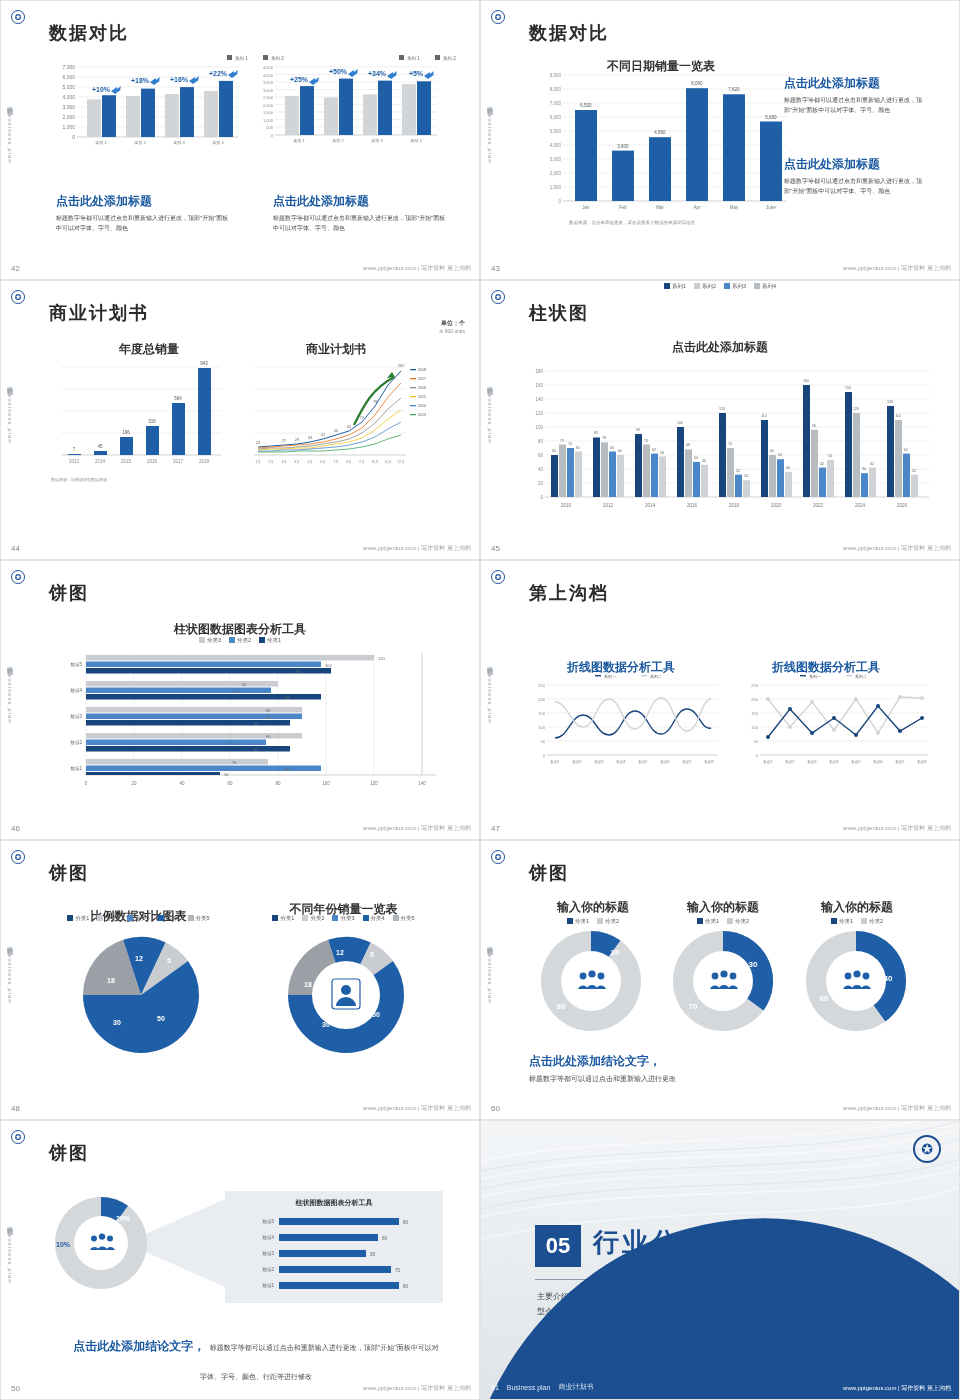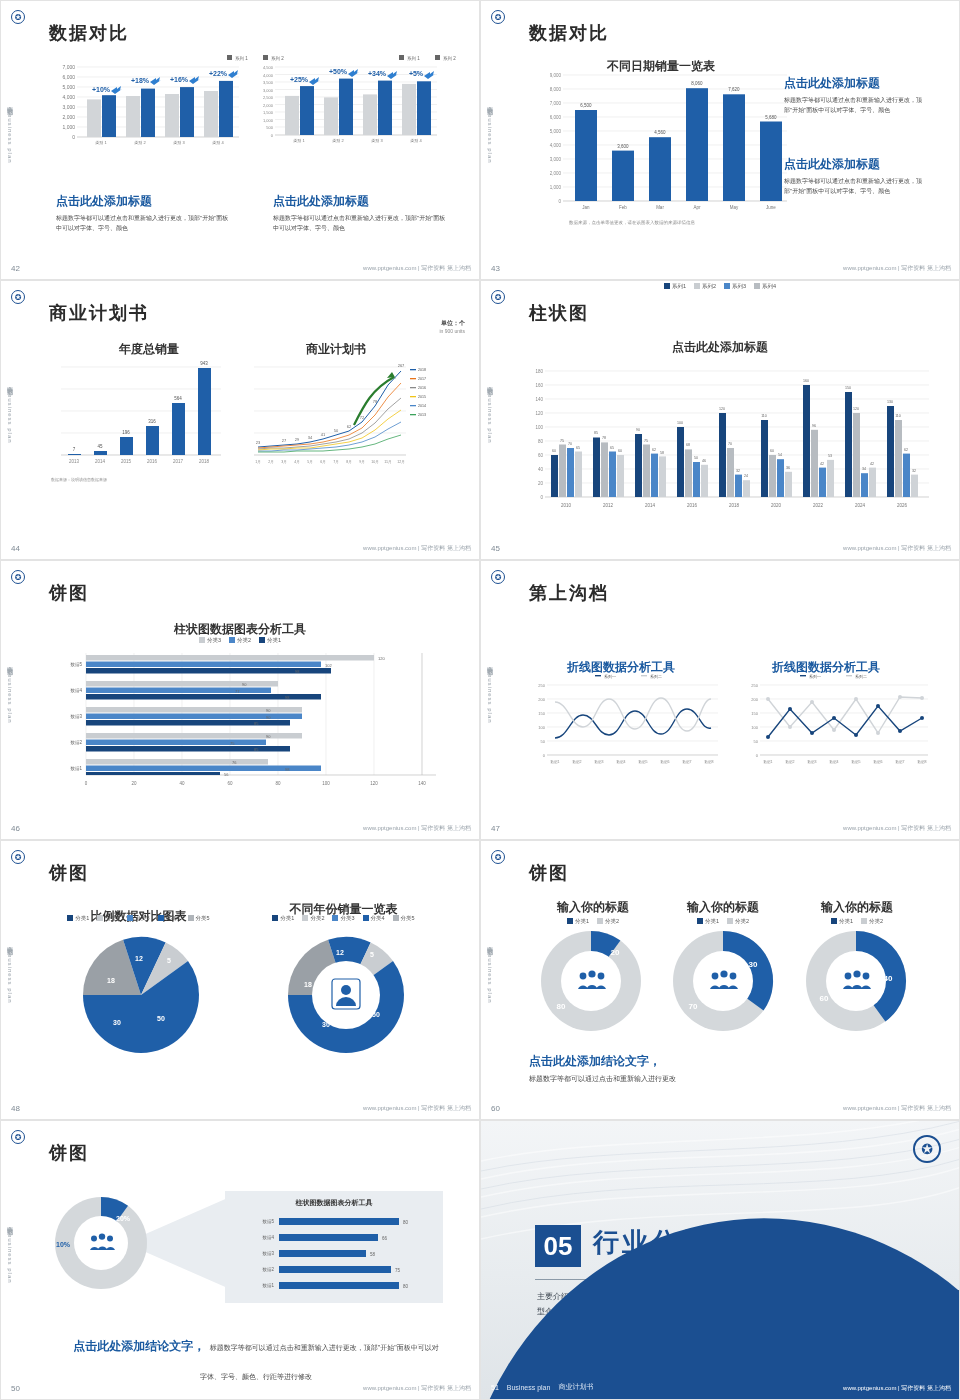--- a/index.html
+++ b/index.html
@@ -67,21 +67,21 @@
   
   .divider {
     position:absolute; inset:0;
     background:linear-gradient(180deg,#f3f5f7 0%, #e8ecef 55%, #dfe4e8 100%);
     overflow:hidden;
   }
   .div-num {
     position:absolute; left:54px; top:104px;
     width:46px; height:42px; background:#1b4f91; color:#fff;
     display:flex; align-items:center; justify-content:center;
-    font-size:26px; font-weight:bold;
+    font-size:22px; font-weight:bold;
   }
   .div-title {
     position:absolute; left:112px; top:104px;
     font-size:26px; font-weight:bold; color:#1b4f91; letter-spacing:3px;
   }
   .div-rule { position:absolute; left:54px; top:158px; width:330px; height:1px; background:#8b9aa8;}
   .div-body {
     position:absolute; left:56px; top:168px; width:320px;
     font-size:8px; color:#3d4651; line-height:1.9;
   }

